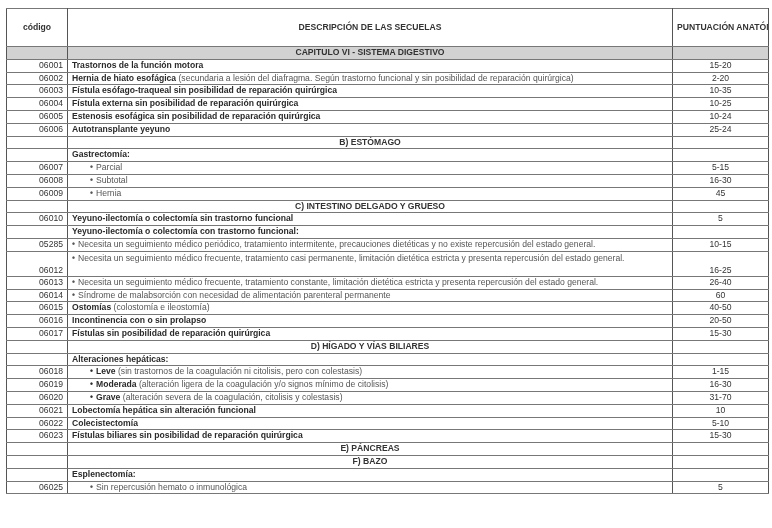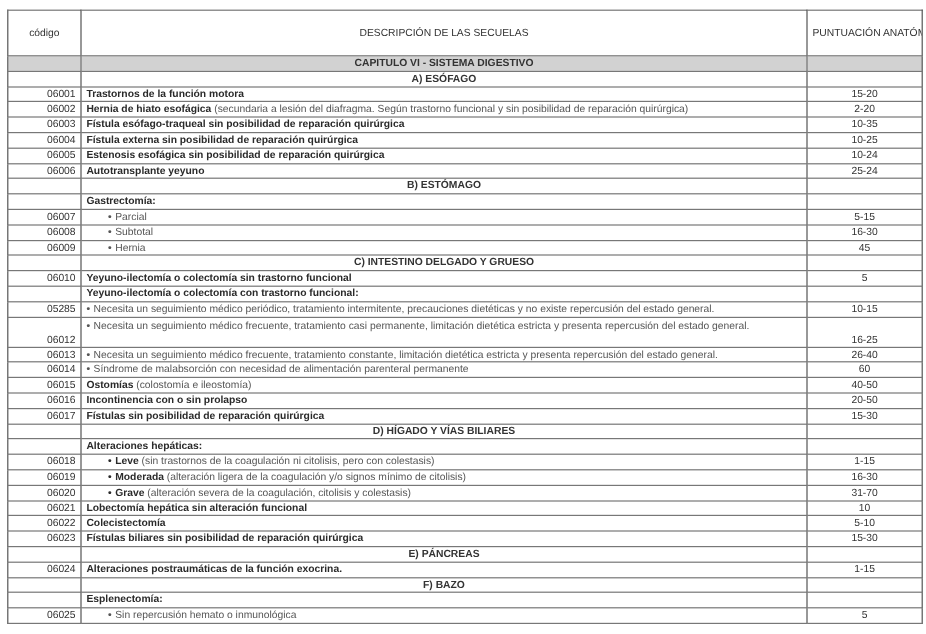--- a/index.html
+++ b/index.html
@@ -12,21 +12,21 @@
   table.sec td, table.sec th {
     border-left: 1px solid #555; border-right: 1px solid #555;
     border-top: 1px solid #777; border-bottom: 1px solid #777;
     padding: 0 4px; height: 11.8px; line-height: 11.8px;
     font-size: 8.6px; white-space: nowrap; overflow: hidden;
     color: #333;
   }
   col.c-code { width: 61px; }
   col.c-desc { width: 605px; }
   col.c-pts { width: 96px; }
-  th { font-weight: normal; font-size: 9px; color: #3a3a3a; }
+  th { font-weight: bold; font-size: 9px; color: #3a3a3a; }
   th.h-code { text-align: center; }
   th.h-desc { text-align: center; }
   th.h-pts { text-align: center; line-height: 11px; white-space: normal; }
   tr.head th { height: 37px; }
   td.code { text-align: right; color: #444; }
   td.pts { text-align: center; margin-left: 32px; }
   tr.chapter td { background: #d2d2d2; font-weight: bold; }
   tr.chapter td.desc, tr.section td.desc { text-align: center; font-weight: bold; }
   tr.section td.desc { font-weight: bold; }
   .b { font-weight: bold; color: #2a2a2a; }
@@ -51,25 +51,20 @@
     <th class="h-desc">DESCRIPCIÓN DE LAS SECUELAS</th>
     <th class="h-pts">PUNTUACIÓN ANATÓMICO FUNCIONAL</th>
   </tr>
 
   <tr class="chapter">
     <td></td>
         <td class="desc">CAPITULO VI - SISTEMA DIGESTIVO</td>
         <td></td>
   </tr>
 
-  <tr class="section">
-    <td></td>
-        <td class="desc">A) ESÓFAGO</td>
-        <td></td>
-  </tr>
   <tr>
         <td class="code">06001</td>
         <td class="desc"><span class="b">Trastornos de la función motora</span></td>
         <td class="pts">15-20</td>
       </tr>
   <tr>
         <td class="code">06002</td>
         <td class="desc"><span class="b">Hernia de hiato esofágica</span><span class="n"> (secundaria a lesión del diafragma. Según trastorno funcional y sin posibilidad de reparación quirúrgica)</span></td>
         <td class="pts">2-20</td>
       </tr>
@@ -210,25 +205,20 @@
         <td class="code">06023</td>
         <td class="desc"><span class="b">Fístulas biliares sin posibilidad de reparación quirúrgica</span></td>
         <td class="pts">15-30</td>
       </tr>
 
   <tr class="section">
     <td></td>
         <td class="desc">E) PÁNCREAS</td>
         <td></td>
   </tr>
-  <tr>
-        <td class="code">06024</td>
-        <td class="desc"><span class="b">Alteraciones postraumáticas de la función exocrina.</span></td>
-        <td class="pts">1-15</td>
-      </tr>
 
   <tr class="section">
     <td></td>
         <td class="desc">F) BAZO</td>
         <td></td>
   </tr>
   <tr>
         <td></td>
         <td class="desc"><span class="b">Esplenectomía:</span></td>
         <td></td>

